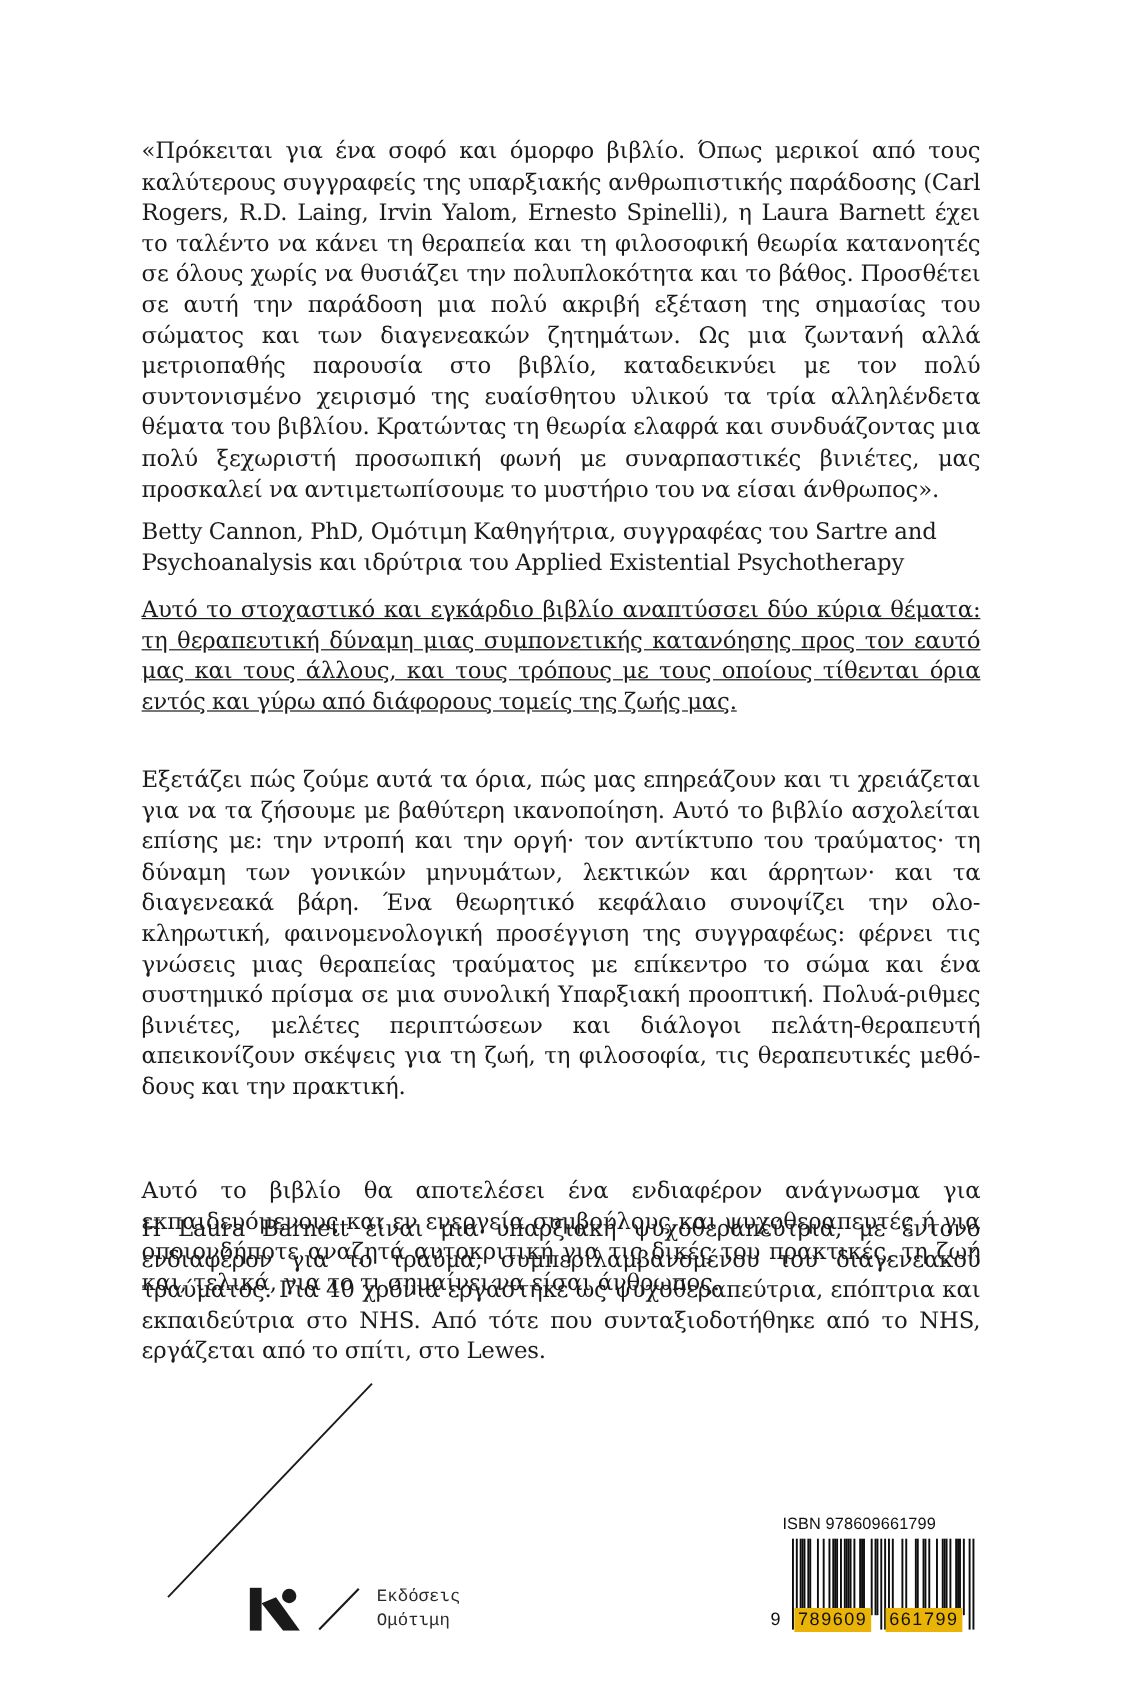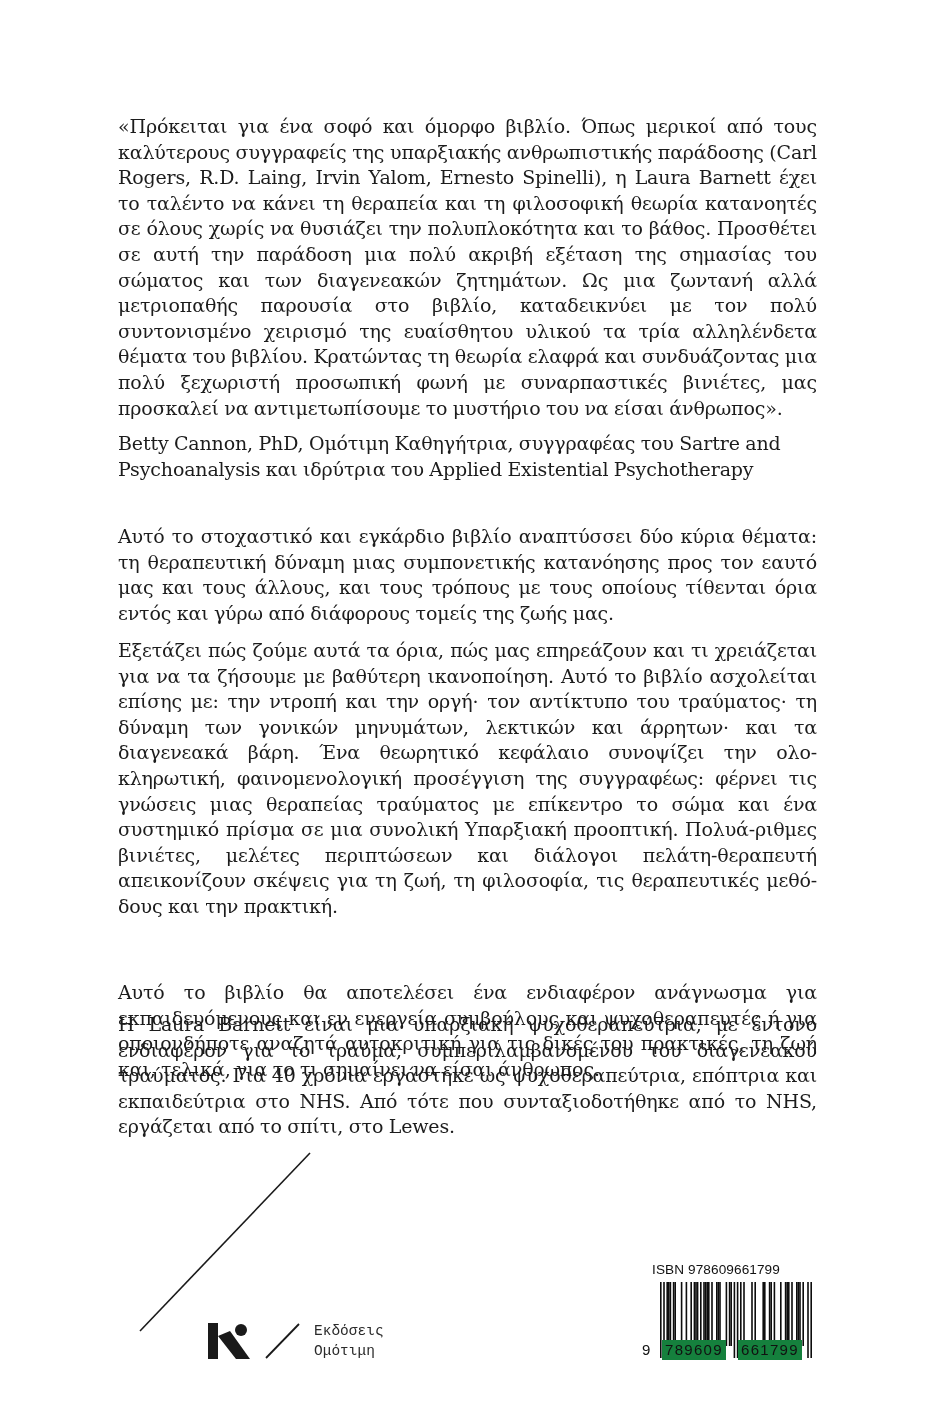--- a/index.html
+++ b/index.html
@@ -18,21 +18,21 @@
       font-size: 19px;
       line-height: 25.6px;
       text-align: justify;
       letter-spacing: -0.15px;
       word-spacing: -0.4px;
       color: #1c1c1c;
     }
     .text-block p { margin: 0; }
     #p-quote { top: 114px; }
     #p-attrib { top: 431px; text-align: left; }
-    #p-intro { top: 524px; }
+    #p-intro { top: 496px; text-decoration: underline; }
     #p-detail { top: 638px; }
     #p-audience { top: 932px; margin-top: 48px; }
     #p-bio { top: 1012px; }
 
     .diag-line {
       position: absolute;
       left: 0; top: 0;
       width: 935px; height: 1417px;
       pointer-events: none;
     }
@@ -75,21 +75,21 @@
       position: absolute;
       left: 0; top: 58px;
       width: 170px; height: 22px;
       font-family: "Liberation Sans", "DejaVu Sans", sans-serif;
       font-size: 15px;
       color: #111;
     }
     .barcode-digits span {
       position: absolute;
       top: 0;
-      background: #15803d;
+      background: #eab308;
       line-height: 20px;
     }
     .bd-first { left: -6px; background: transparent !important; }
     .bd-left { left: 14px; padding: 0 3px; letter-spacing: 1.3px; }
     .bd-right { left: 90px; padding: 0 3px; letter-spacing: 1.3px; }
   </style>
 </head>
 <body>
 
 <div class="text-block" id="p-quote">

